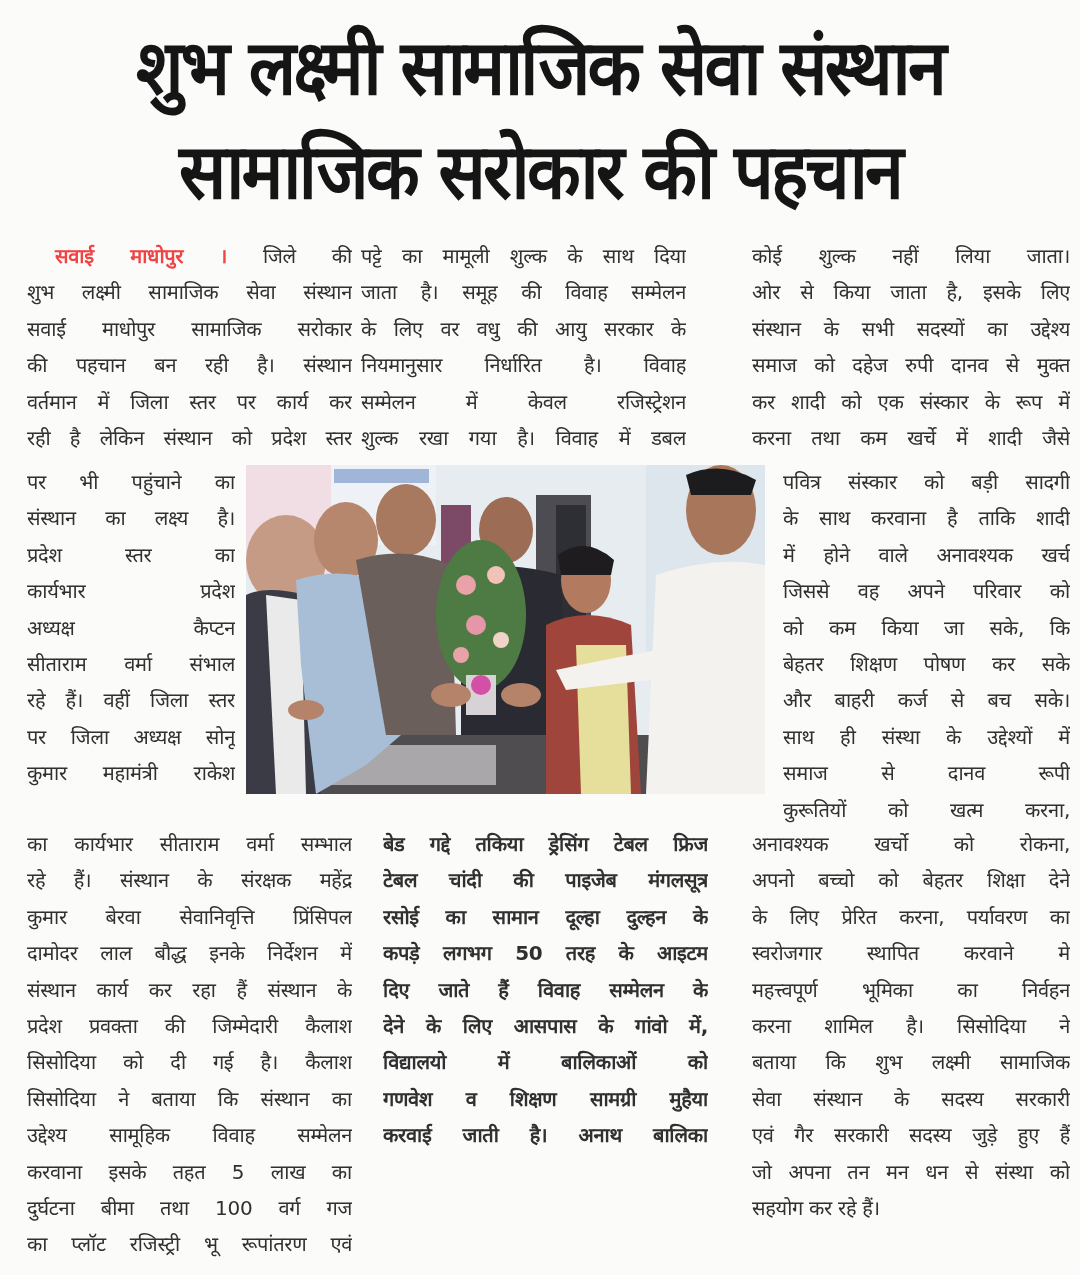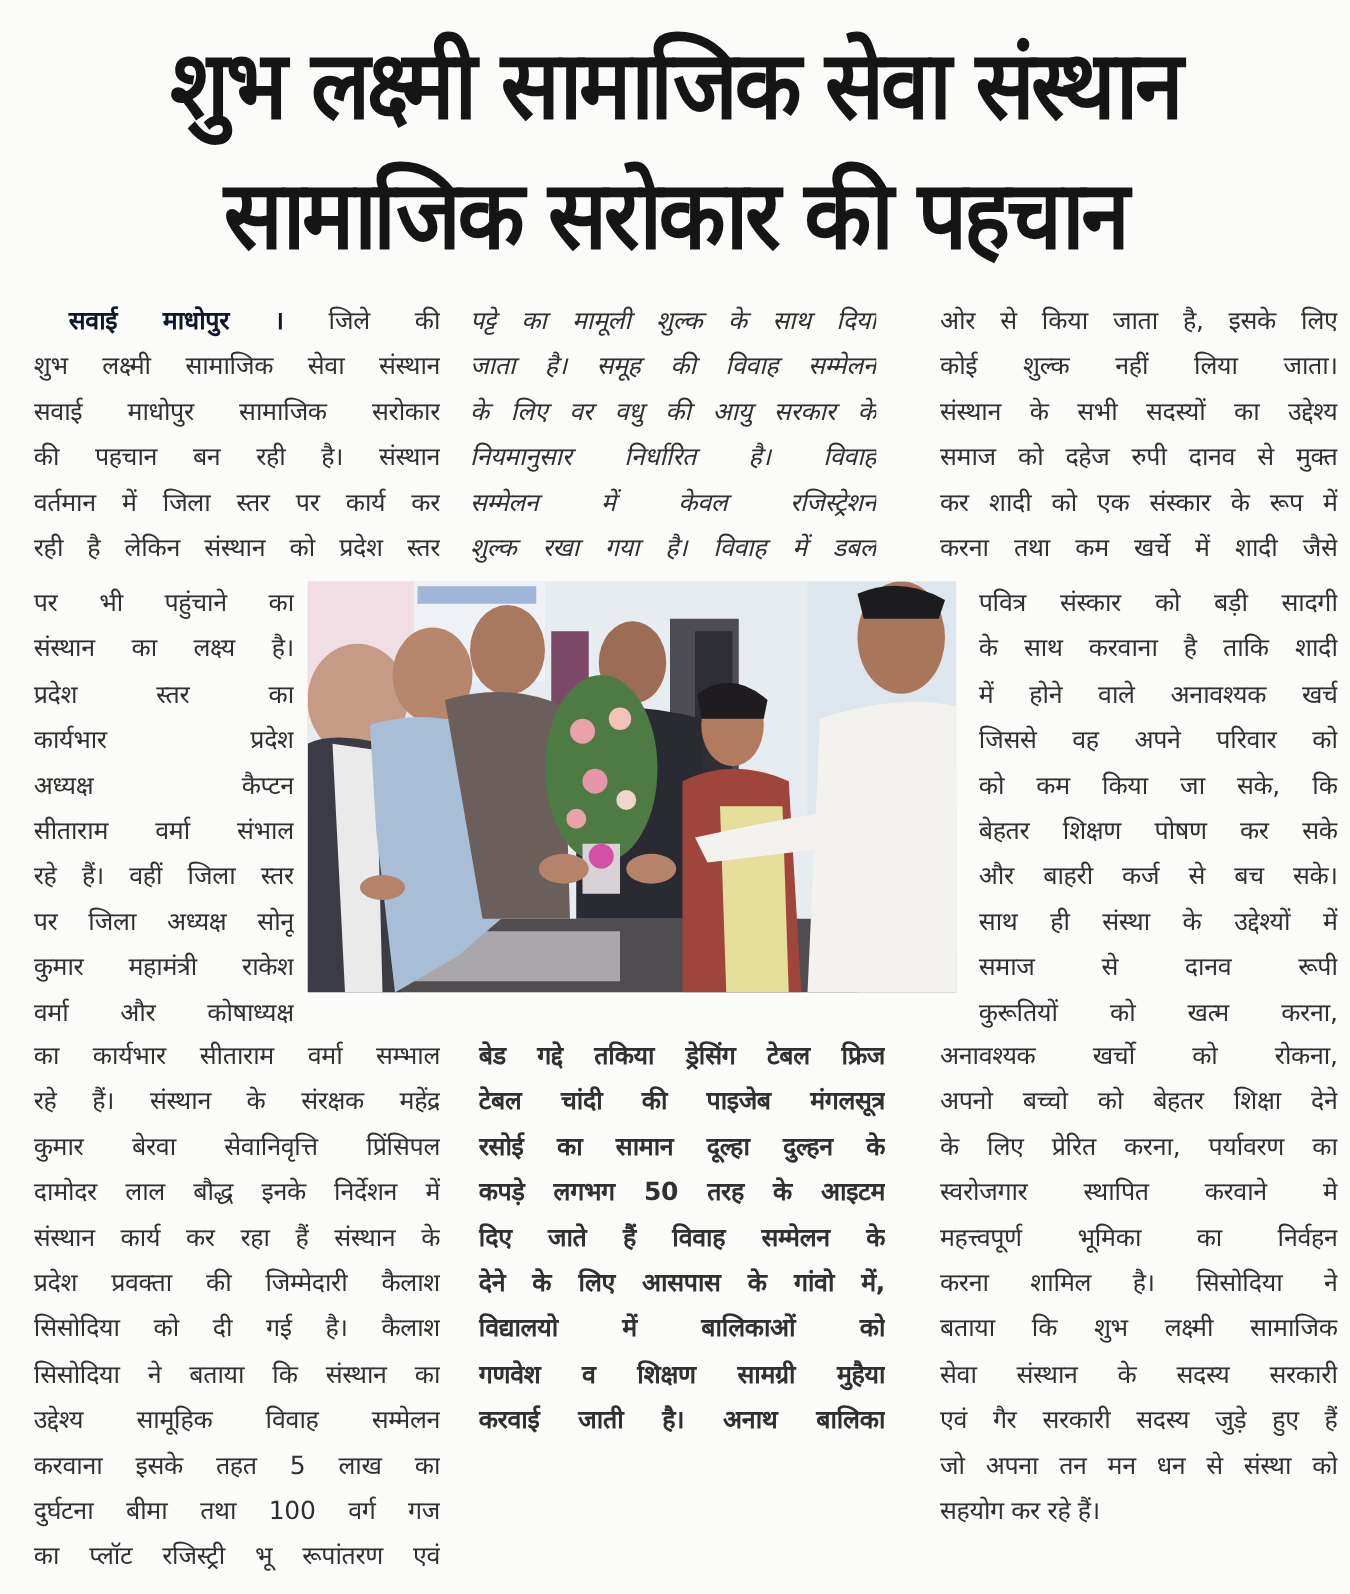--- a/index.html
+++ b/index.html
@@ -31,26 +31,26 @@
   }
   .col .ln {
     display: block;
     white-space: nowrap;
     text-align-last: justify;
     text-align: justify;
     height: 36.4px;
     overflow: hidden;
   }
   .col .ln.last { text-align-last: left; }
-  .dateline { font-weight: bold; color: #0f172a; }
+  .dateline { font-weight: bold; color: #ef4444; }
 
   #col1-top { left: 27px; top: 238px; width: 325px; }
   #col1-mid { left: 27px; top: 464px; width: 208px; }
   #col1-bot { left: 27px; top: 826px; width: 325px; }
-  #col2-top { left: 376px; top: 238px; width: 325px; font-style: italic; }
+  #col2-top { left: 361px; top: 238px; width: 325px; }
   #col2-bot { left: 383px; top: 826px; width: 325px; font-weight: bold; }
   #col3-top { left: 752px; top: 238px; width: 318px; }
   #col3-mid { left: 783px; top: 464px; width: 287px; }
   #col3-bot { left: 752px; top: 826px; width: 318px; }
 
   .photo {
     position: absolute; left: 246px; top: 465px; width: 519px; height: 329px;
     overflow: hidden;
     background: linear-gradient(180deg, #e9eef2 0%, #d9e3ea 40%, #b8b6b4 100%);
   }
@@ -76,21 +76,20 @@
 <div class="col" id="col1-mid">
   <span class="ln">पर भी पहुंचाने का</span>
   <span class="ln">संस्थान का लक्ष्य है।</span>
   <span class="ln">प्रदेश स्तर का</span>
   <span class="ln">कार्यभार प्रदेश</span>
   <span class="ln">अध्यक्ष कैप्टन</span>
   <span class="ln">सीताराम वर्मा संभाल</span>
   <span class="ln">रहे हैं। वहीं जिला स्तर</span>
   <span class="ln">पर जिला अध्यक्ष सोनू</span>
   <span class="ln">कुमार महामंत्री राकेश</span>
-  <span class="ln">वर्मा और कोषाध्यक्ष</span>
 </div>
 
 <div class="col" id="col1-bot">
   <span class="ln">का कार्यभार सीताराम वर्मा सम्भाल</span>
   <span class="ln">रहे हैं। संस्थान के संरक्षक महेंद्र</span>
   <span class="ln">कुमार बेरवा सेवानिवृत्ति प्रिंसिपल</span>
   <span class="ln">दामोदर लाल बौद्ध इनके निर्देशन में</span>
   <span class="ln">संस्थान कार्य कर रहा हैं संस्थान के</span>
   <span class="ln">प्रदेश प्रवक्ता की जिम्मेदारी कैलाश</span>
   <span class="ln">सिसोदिया को दी गई है। कैलाश</span>
@@ -116,22 +115,22 @@
   <span class="ln">रसोई का सामान दूल्हा दुल्हन के</span>
   <span class="ln">कपड़े लगभग 50 तरह के आइटम</span>
   <span class="ln">दिए जाते हैं विवाह सम्मेलन के</span>
   <span class="ln">देने के लिए आसपास के गांवो में,</span>
   <span class="ln">विद्यालयो में बालिकाओं को</span>
   <span class="ln">गणवेश व शिक्षण सामग्री मुहैया</span>
   <span class="ln">करवाई जाती है। अनाथ बालिका</span>
 </div>
 
 <div class="col" id="col3-top">
+  <span class="ln">कोई शुल्क नहीं लिया जाता।</span>
   <span class="ln">ओर से किया जाता है, इसके लिए</span>
-  <span class="ln">कोई शुल्क नहीं लिया जाता।</span>
   <span class="ln">संस्थान के सभी सदस्यों का उद्देश्य</span>
   <span class="ln">समाज को दहेज रुपी दानव से मुक्त</span>
   <span class="ln">कर शादी को एक संस्कार के रूप में</span>
   <span class="ln">करना तथा कम खर्चे में शादी जैसे</span>
 </div>
 
 <div class="col" id="col3-mid">
   <span class="ln">पवित्र संस्कार को बड़ी सादगी</span>
   <span class="ln">के साथ करवाना है ताकि शादी</span>
   <span class="ln">में होने वाले अनावश्यक खर्च</span>

